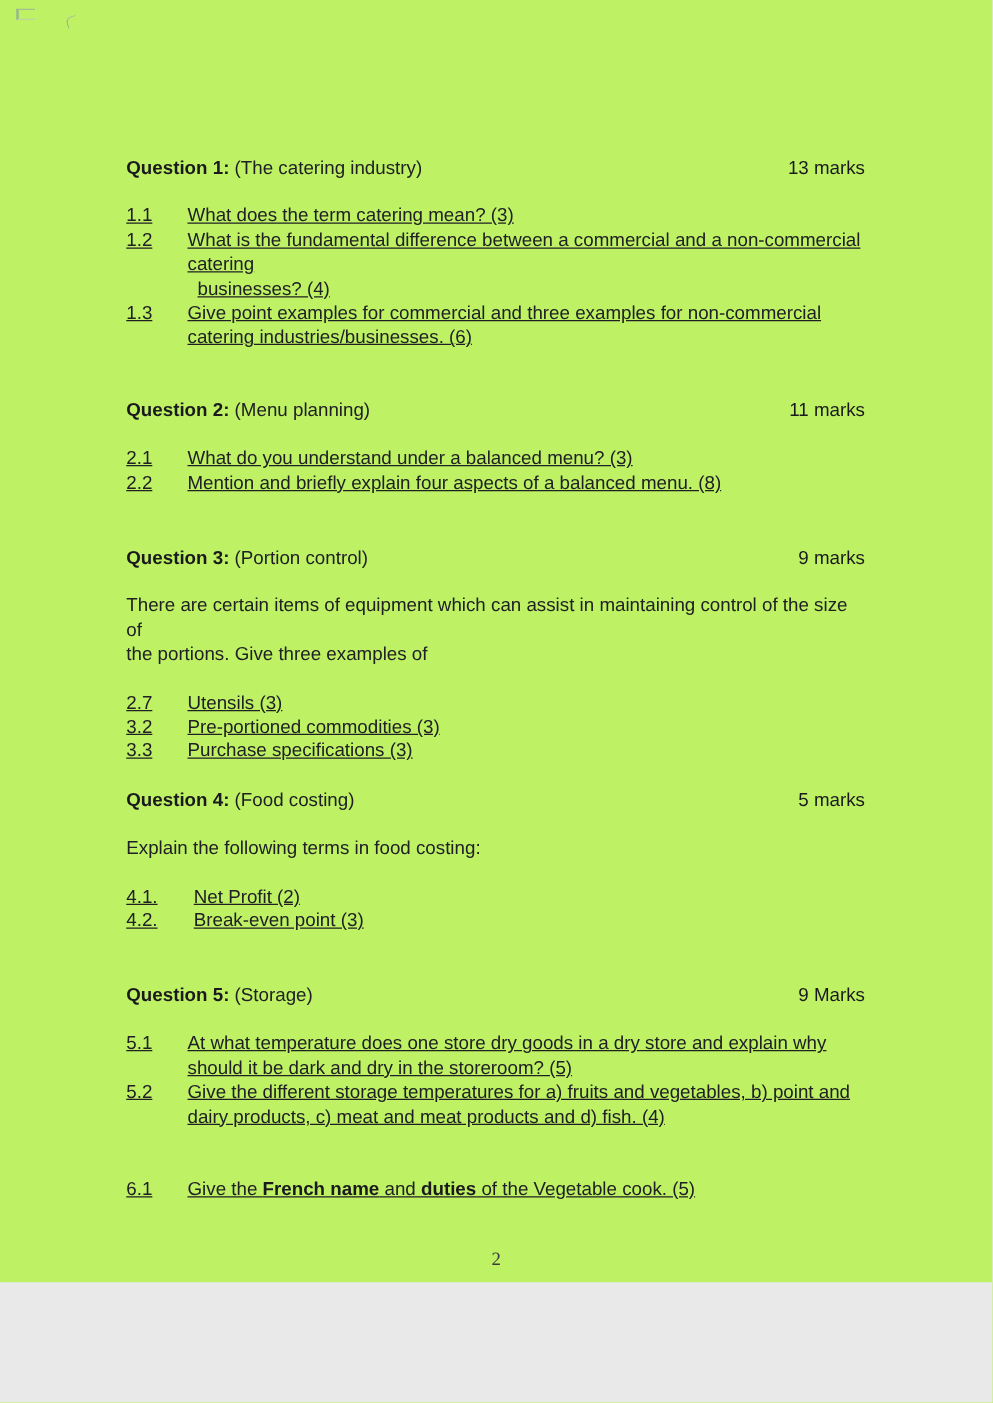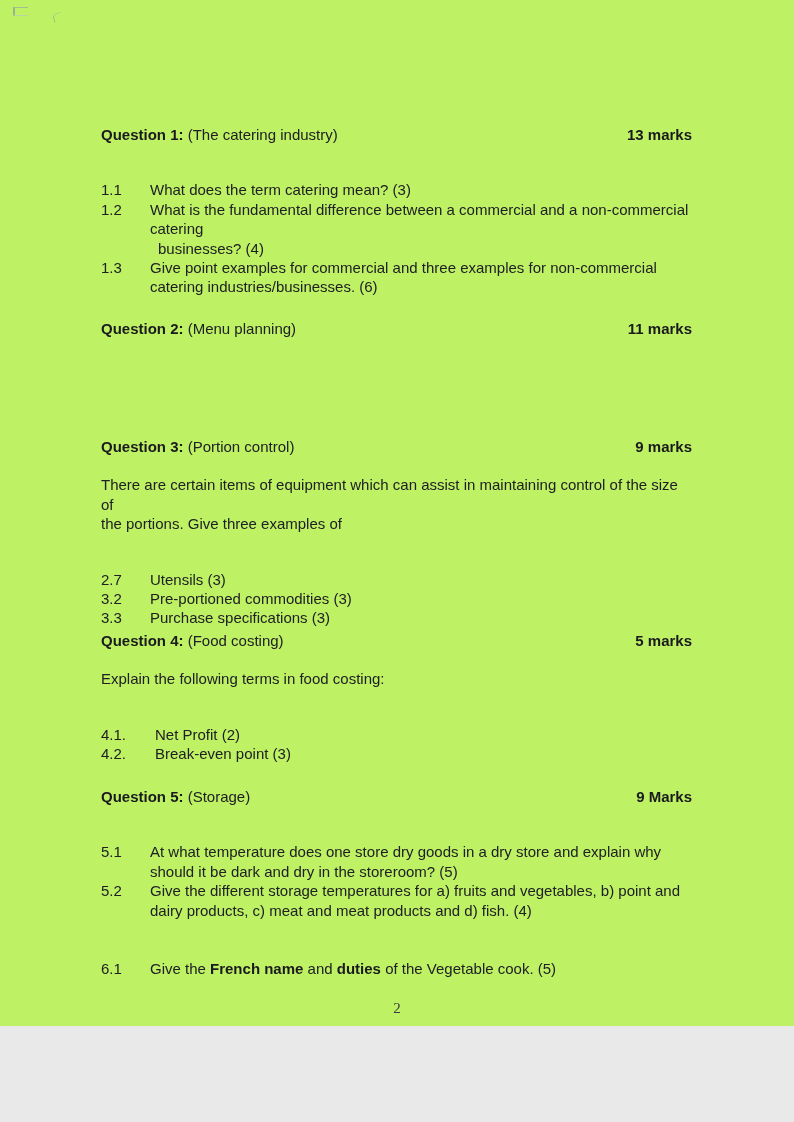--- a/index.html
+++ b/index.html
@@ -8,23 +8,23 @@
     background:#bef264; overflow:hidden;
     font-family:"Liberation Sans", sans-serif;
     color:#202024; font-size:15px; line-height:19.4px;
     -webkit-font-smoothing:antialiased;
   }
   .q { position:absolute; left:101px; width:591px; }
   .q-head { display:flex; justify-content:space-between; align-items:baseline; }
   .q-title { white-space:pre-wrap; }
   .b { font-weight:700; color:#1a1a1e; }
   .topic { font-weight:400; white-space:pre-wrap; }
-  .q-marks { font-weight:700; color:#1a1a1e; text-align:center; white-space:nowrap; }
+  .q-marks { font-weight:400; color:#1a1a1e; text-align:center; white-space:nowrap; }
   .intro { margin:19px 0 0 0; }
-  .items { margin-top:36px; }
+  .items { margin-top:19px;text-decoration:underline; }
   .item { display:flex; }
   .num { flex:0 0 49px; width:49px; }
   .num-wide { flex:0 0 54px; width:54px; }
   .txt { flex:1; }
   .ind { padding-left:8px; }
   .pagenum {
     position:absolute; top:999px; left:0; width:100%; text-align:center;
     font-family:"Liberation Serif", serif; font-size:15px; color:#3a3a40;
   }
   
@@ -65,20 +65,30 @@
         <span class="num">1.3</span>
         <span class="txt"><span>Give point examples for commercial and three examples for non-commercial</span><br><span>catering industries/businesses. (6)</span></span>
       </div>
     </div>
   </section>
 
   <section class="q" style="top:319px">
     <div class="q-head">
       <div class="q-title"><span class="b">Question 2:</span><span class="topic"> (Menu planning)</span></div>
       <div class="q-marks">11 marks</div>
+    </div>
+    <div class="items">
+      <div class="item">
+        <span class="num">2.1</span>
+        <span class="txt">What do you understand under a balanced menu? (3)</span>
+      </div>
+      <div class="item">
+        <span class="num">2.2</span>
+        <span class="txt">Mention and briefly explain four aspects of a balanced menu. (8)</span>
+      </div>
     </div>
   </section>
 
   <section class="q" style="top:437px">
     <div class="q-head">
       <div class="q-title"><span class="b">Question 3:</span><span class="topic"> (Portion control)</span></div>
       <div class="q-marks">9 marks</div>
     </div>
     <p class="intro"><span>There are certain items of equipment which can assist in maintaining control of the size of</span><br><span>the portions. Give three examples of</span></p>
     <div class="items">

